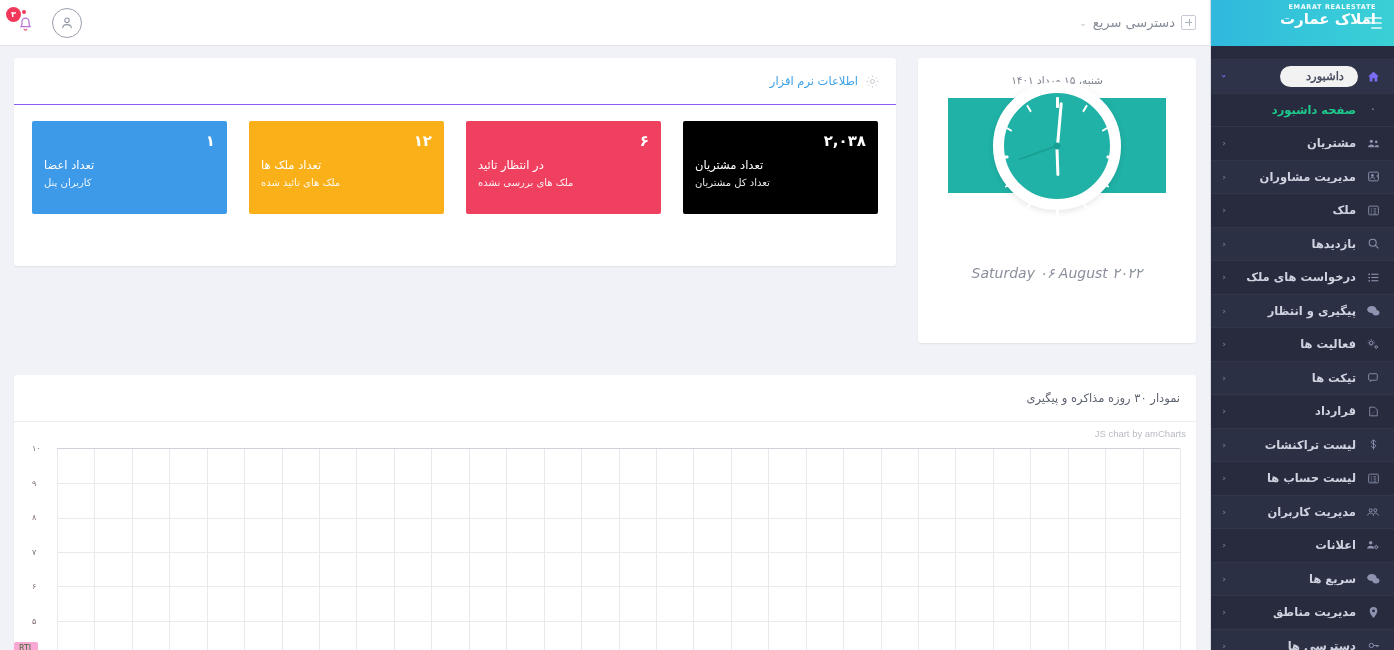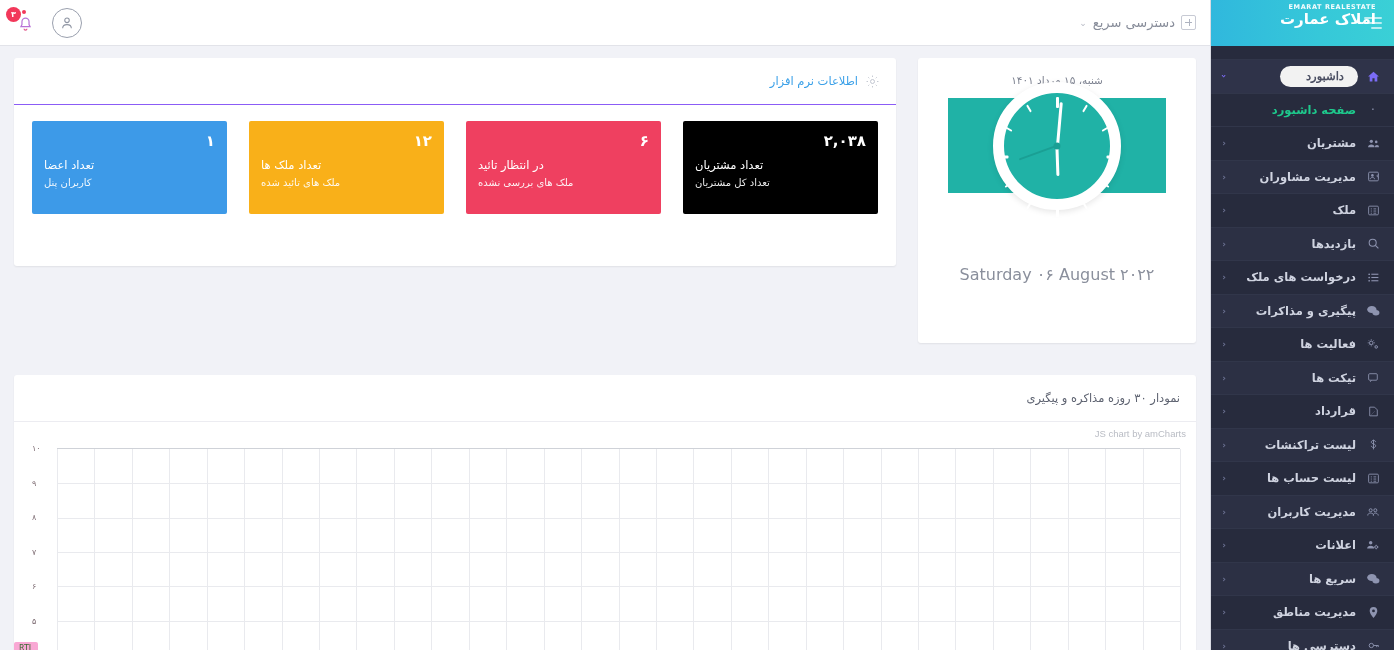--- a/index.html
+++ b/index.html
@@ -161,21 +161,21 @@
   .tick.major { height: 11px; width: 3px; margin-left: -1.5px; }
   .hand {
     position: absolute; left: 50%; bottom: 50%; transform-origin: 50% 100%;
     background: #ffffff; border-radius: 2px;
   }
   .hand.hour { width: 3.4px; height: 30px; margin-left: -1.7px; transform: rotate(178deg); }
   .hand.minute { width: 3px; height: 44px; margin-left: -1.5px; transform: rotate(5deg); }
   .hand.second { width: 1.6px; height: 40px; margin-left: -.8px; background: #1a9f94; transform: rotate(250deg); }
   .pin { position: absolute; left: 50%; top: 50%; width: 7px; height: 7px; border-radius: 50%;
          background: #1a9f94; transform: translate(-50%,-50%); }
-  .clock-date-en { color: #8a8f9c; font-size: 16px; margin-top: 72px; }
+  .clock-date-en { color: #8a8f9c; font-size: 14px; margin-top: 72px; font-style: italic; }
 
   
   .info-card { flex: 1; height: 208px; }
   .info-head {
     height: 47px; border-bottom: 1px solid #8b5cf6;
     display: flex; align-items: center; justify-content: flex-start; gap: 7px;
     padding: 0 16px;
   }
   .info-head-link { color: #3aa0e8; font-size: 11.5px; }
   .gear { color: #c3c7d1; display: flex; }
@@ -317,21 +317,21 @@
         <span class="lbl">درخواست های ملک</span>
         <span class="chev">‹</span>
       </div>
       <div class="sb-item alt">
         <span class="ico">
           <svg width="14" height="14" viewBox="0 0 24 24" fill="currentColor">
             <ellipse cx="10" cy="9.5" rx="8" ry="6"></ellipse>
             <ellipse cx="17" cy="15" rx="6" ry="4.6"></ellipse>
           </svg>
         </span>
-        <span class="lbl">پیگیری و مذاکرات</span>
+        <span class="lbl">پیگیری و انتظار</span>
         <span class="chev">‹</span>
       </div>
       <div class="sb-item">
         <span class="ico">
           <svg width="14" height="14" viewBox="0 0 24 24" fill="none" stroke="currentColor" stroke-width="1.7">
             <circle cx="9" cy="10" r="3"></circle>
             <path d="M9 4v1.6M9 14.4V16M3 10h1.6M13.4 10H15M5 6l1.1 1.1M11.9 12.9L13 14M13 6l-1.1 1.1M6.1 12.9L5 14"></path>
             <circle cx="17.5" cy="17" r="2.2"></circle>
           </svg>
         </span>

